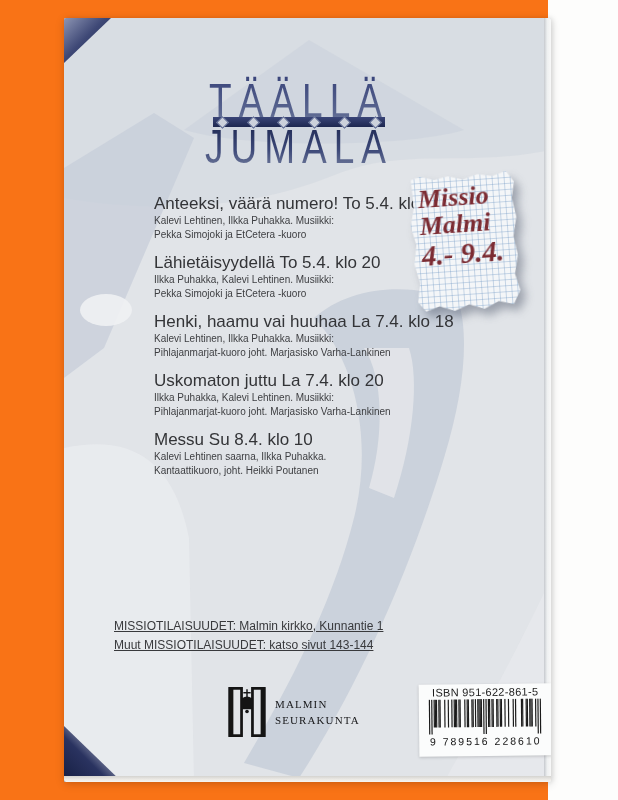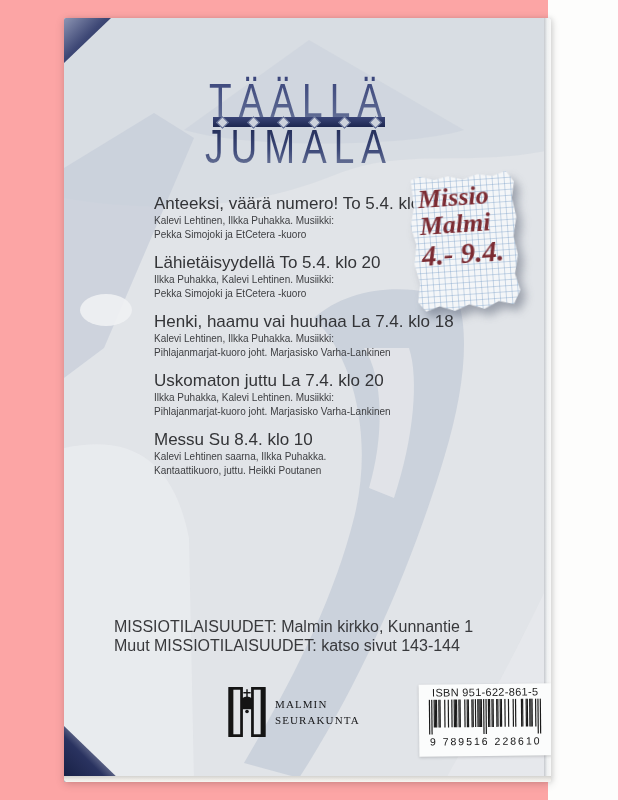--- a/index.html
+++ b/index.html
@@ -1,17 +1,17 @@
 <!DOCTYPE html>
 <html style="--badge-red: #7c2c33;"><head>
 <meta charset="utf-8">
 <style>
   html,body{margin:0;padding:0;width:618px;height:800px;background:#fdfdfc;overflow:hidden;
             font-family:"Liberation Sans", sans-serif;}
-  .photo{position:relative;width:548px;height:800px;background:#fca5a5;}
+  .photo{position:relative;width:548px;height:800px;background:#f97316;}
   .book{position:absolute;left:64px;top:18px;width:487px;height:764px;background:#e1e4e8;
         box-shadow:0 2px 10px rgba(0,0,0,.16), 2px 0 4px rgba(0,0,0,.08);border-radius:2px;overflow:hidden;}
   .wm{position:absolute;left:0;top:0;z-index:0;}
   
   .corner{position:absolute;z-index:3;}
   .corner.tl{left:0;top:0;width:47px;height:45px;clip-path:polygon(0 0,100% 0,0 100%);
              background:linear-gradient(135deg,#8d95b3 0%,#3e4876 45%,#1d2650 90%);}
   .corner.bl{left:0;bottom:0;width:58px;height:56px;clip-path:polygon(0 0,100% 100%,0 100%);
              background:linear-gradient(225deg,#98a0bb 0%,#39437157 30%,#2a3360 60%,#161e42 100%);}
   
@@ -43,21 +43,21 @@
      clip-path:polygon(3% 2%,12% 0%,25% 3%,38% 1%,52% 4%,66% 1%,80% 3%,93% 0%,100% 8%,97% 20%,100% 34%,96% 48%,99% 62%,95% 76%,99% 88%,92% 98%,78% 95%,64% 100%,50% 96%,36% 100%,22% 96%,9% 99%,2% 92%,5% 78%,1% 64%,4% 50%,0% 36%,4% 22%);}
   .badge-line{font-family:"Liberation Serif", serif;font-style:italic;font-weight:bold;
               color:var(--badge-red,#7c2c33);font-size:26px;line-height:27px;white-space:nowrap;}
   .badge-line.b3{font-size:29px;line-height:32px;letter-spacing:0px;}
   
   .events{position:absolute;left:50px;top:177px;width:445px;z-index:5;color:#3a3b3d;margin-left:40px;}
   .event{margin:0 0 12px 0;}
   .event-title{font-size:17px;line-height:18px;margin-bottom:1px;white-space:nowrap;color:#333437;}
   .event-detail{font-size:10px;line-height:14px;white-space:nowrap;color:#3d3e41;}
   .footerinfo{position:absolute;left:50px;top:599px;width:445px;z-index:5;color:#38393c;}
-  .footer-line{font-size:16px;line-height:19px;white-space:nowrap;}
+  .footer-line{font-size:12px;line-height:19px;white-space:nowrap;text-decoration:underline;}
   
   .publisher{position:absolute;left:163px;top:666px;z-index:5;display:flex;align-items:center;}
   .pub-icon{width:40px;height:56px;}
   .pub-text{margin-left:8px;font-family:"Liberation Serif", serif;color:#18181a;
             font-size:11px;line-height:16px;letter-spacing:1.1px;}
   
   .barcode-box{position:absolute;left:355px;top:666px;width:133px;height:72px;z-index:6;
                background:#fbfcfc;box-shadow:0 1px 3px rgba(0,0,0,.18);transform:rotate(-0.6deg);
                text-align:center;box-sizing:border-box;padding-top:2px;}
   .isbn-label{font-size:11px;line-height:13px;color:#1c1c1c;letter-spacing:.3px;white-space:nowrap;}
@@ -130,21 +130,21 @@
 
       <div class="event">
         <div class="event-title">Uskomaton juttu La 7.4. klo 20</div>
       <div class="event-detail">Ilkka Puhakka, Kalevi Lehtinen. Musiikki:</div>
           <div class="event-detail">Pihlajanmarjat-kuoro joht. Marjasisko Varha-Lankinen</div>
         </div>
 
       <div class="event">
         <div class="event-title">Messu Su 8.4. klo 10</div>
       <div class="event-detail">Kalevi Lehtinen saarna, Ilkka Puhakka.</div>
-          <div class="event-detail">Kantaattikuoro, juttu. Heikki Poutanen</div>
+          <div class="event-detail">Kantaattikuoro, joht. Heikki Poutanen</div>
         </div>
 
     </div>
 
     <div class="footerinfo">
       <div class="footer-line">MISSIOTILAISUUDET: Malmin kirkko, Kunnantie 1</div>
       <div class="footer-line">Muut MISSIOTILAISUUDET: katso sivut 143-144</div>
     </div>
 
     <div class="publisher">

